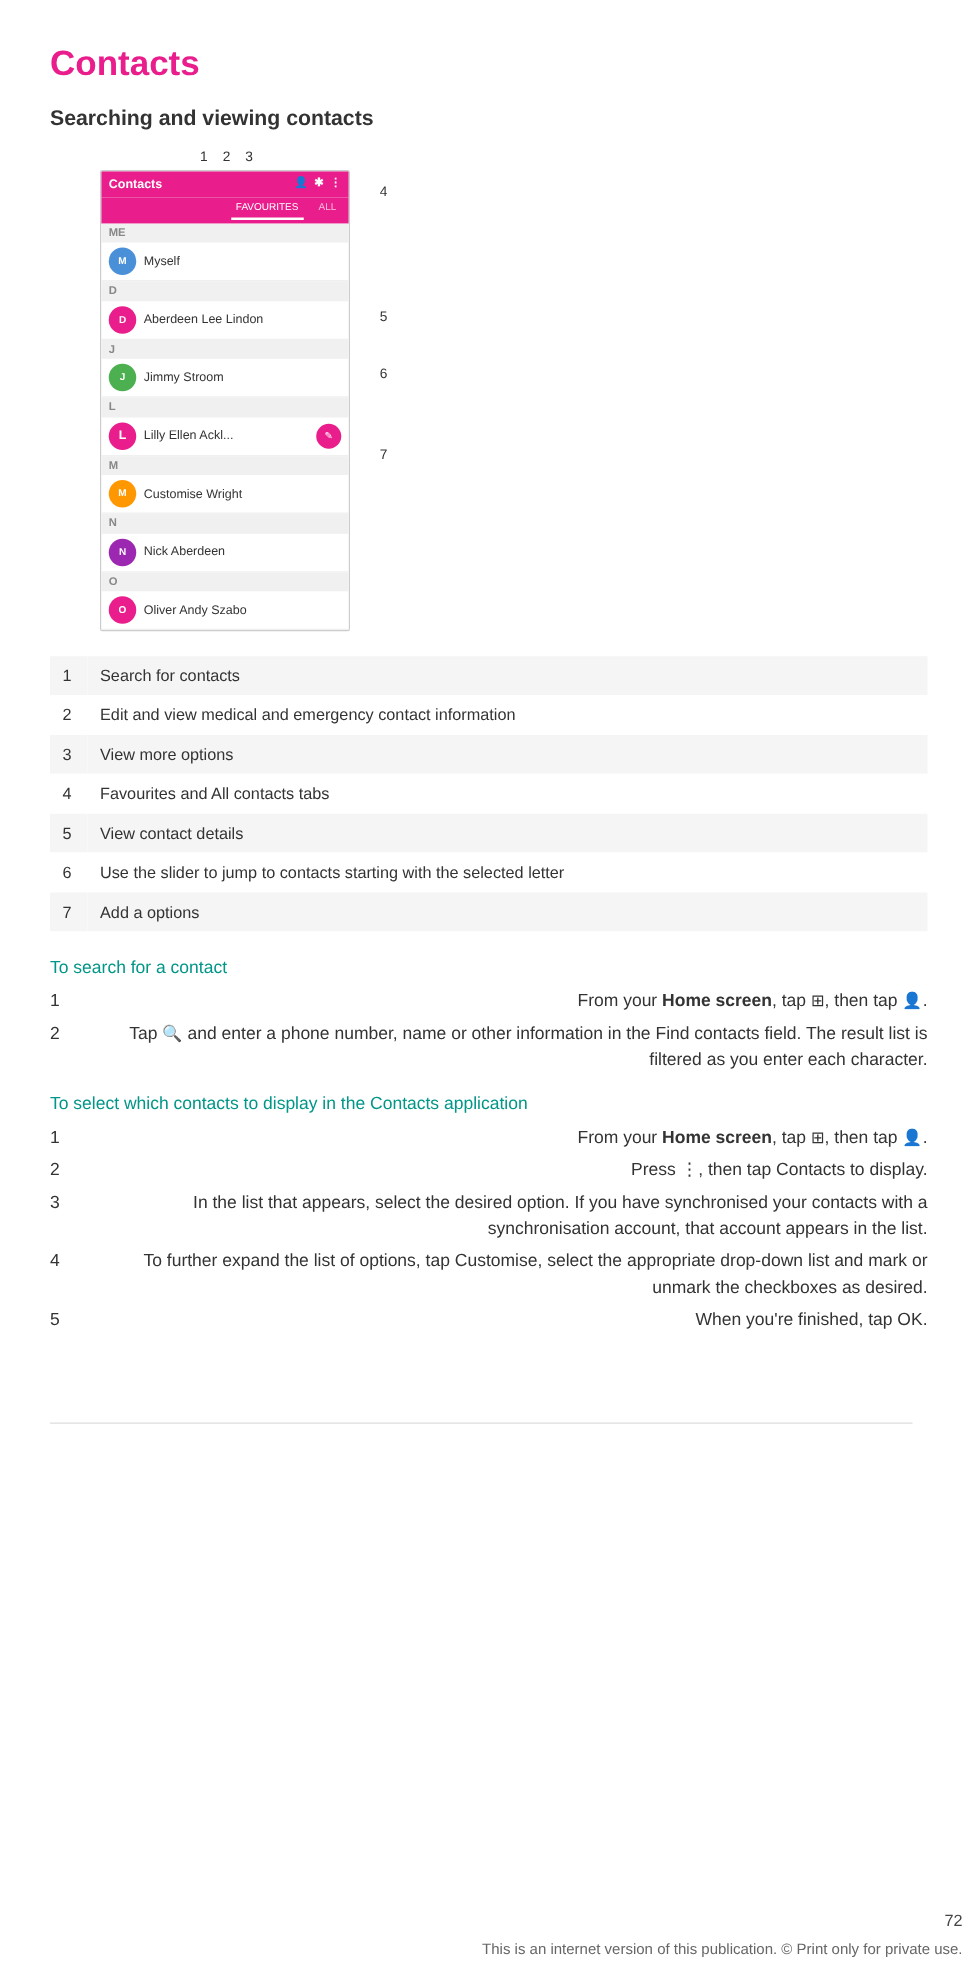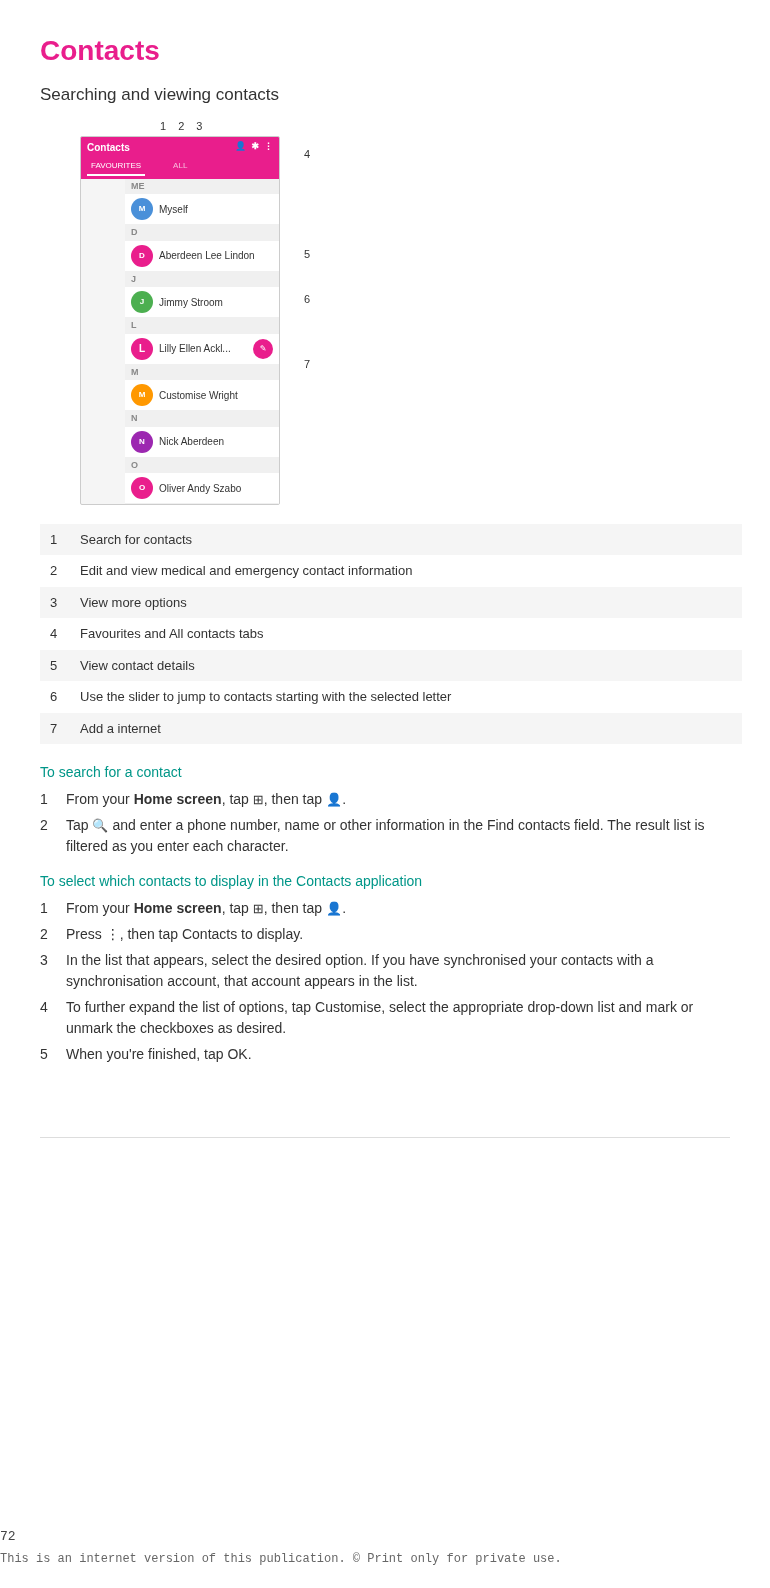--- a/index.html
+++ b/index.html
@@ -17,21 +17,21 @@
       padding: 30px 28px 60px 40px;
     }
     .page-title {
       color: #e91e8c;
       font-size: 28px;
       font-weight: bold;
       margin-bottom: 10px;
     }
     .section-heading {
       font-size: 17px;
-      font-weight: normal;
+      font-weight: bold;
       margin-bottom: 18px;
       margin-top: 6px;
     }
     .phone-screen {
       width: 200px;
       border: 1.5px solid #ccc;
       border-radius: 2px;
       background: #f5f5f5;
       overflow: hidden;
       position: relative;
@@ -52,35 +52,35 @@
     }
     .phone-top-icons {
       display: flex;
       gap: 5px;
       align-items: center;
     }
     .phone-tabs {
       background: #e91e8c;
       display: flex;
       padding: 0 6px 3px;
-      gap: 24px;
+      gap: 8px;
+      justify-content: flex-end;
     }
     .phone-tab {
       color: rgba(255,255,255,0.7);
       font-size: 8px;
       padding: 2px 4px;
       border-bottom: 2px solid transparent;
     }
     .phone-tab.active {
       color: white;
       border-bottom: 2px solid white;
     }
     .phone-body {
       background: white;
-      margin-left: 44px;
     }
     .phone-section-letter {
       background: #f0f0f0;
       color: #888;
       font-size: 9px;
       padding: 1px 6px;
       font-weight: bold;
     }
     .phone-contact-row {
       display: flex;
@@ -175,39 +175,39 @@
       font-size: 14px;
       line-height: 1.5;
     }
     .numbered-list li .num {
       min-width: 16px;
       font-weight: normal;
       color: #333;
     }
     .numbered-list li .text {
       flex: 1;
+      text-align: right;
     }
     .bold-mono {
       font-weight: bold;
       font-family: Arial, sans-serif;
     }
     .bold-serif {
       font-weight: normal;
     }
 
     
     .page-footer {
       position: absolute;
       bottom: 20px;
       left: 0;
       right: 0;
-      text-align: left;
+      text-align: right;
       font-size: 12px;
       color: #666;
-      font-family: Liberation Mono, monospace;
     }
     .page-number {
       font-size: 13px;
       color: #444;
       margin-bottom: 4px;
     }
 
     
     .footer-divider {
       border: none;
@@ -327,21 +327,21 @@
       <tr>
         <td>5</td>
         <td>View contact details</td>
       </tr>
       <tr>
         <td>6</td>
         <td>Use the slider to jump to contacts starting with the selected letter</td>
       </tr>
       <tr>
         <td>7</td>
-        <td>Add a internet</td>
+        <td>Add a options</td>
       </tr>
     </tbody>
   </table>
 
   
   <p class="sub-heading">To search for a contact</p>
 
   <ol class="numbered-list">
     <li>
       <span class="num">1</span>

